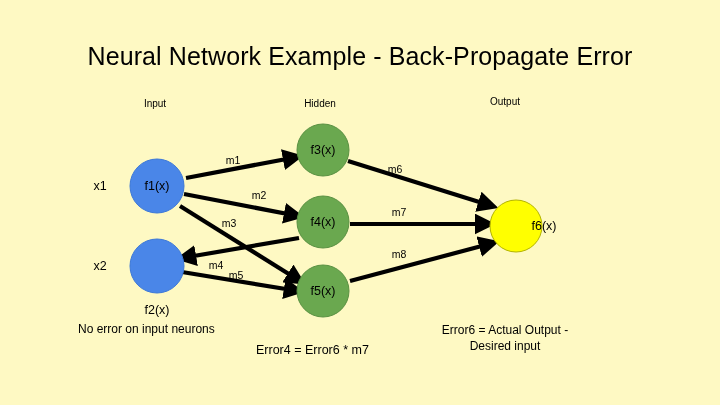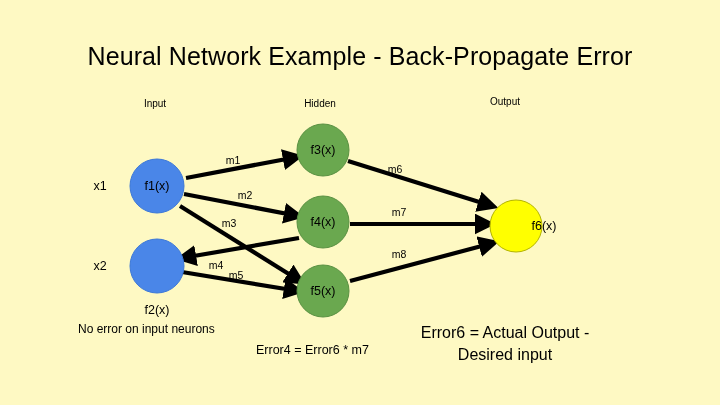--- a/index.html
+++ b/index.html
@@ -69,21 +69,21 @@
     pointer-events: none;
   }
   .note {
     position: absolute;
     font-size: 12px;
     color: #000000;
     white-space: nowrap;
   }
   .note-center {
     position: absolute;
-    font-size: 16px;
+    font-size: 12px;
     color: #000000;
     text-align: center;
     transform: translateX(-50%);
     line-height: 1.35;
   }
   .eq-block {
     position: absolute;
     font-size: 12.5px;
     color: #000000;
     line-height: 1.38;
@@ -138,21 +138,21 @@
       <div class="node-text" style="left: 157px; top: 186px;">f1(x)</div>
       <div class="node-text" style="left: 157px; top: 266px; margin-top: 44px;">f2(x)</div>
       <div class="node-text" style="left: 323px; top: 150px;">f3(x)</div>
       <div class="node-text" style="left: 323px; top: 222px;">f4(x)</div>
       <div class="node-text" style="left: 323px; top: 291px;">f5(x)</div>
       <div class="node-text" style="left: 544px; top: 226px;">f6(x)</div>
     </div>
 
   <div id="weight-labels">
       <div class="weight-label" style="left: 233px; top: 160px;">m1</div>
-      <div class="weight-label" style="left: 245px; top: 195px;">m2</div>
+      <div class="weight-label" style="left: 259px; top: 195px;">m2</div>
       <div class="weight-label" style="left: 229px; top: 223px;">m3</div>
       <div class="weight-label" style="left: 216px; top: 265px;">m4</div>
       <div class="weight-label" style="left: 236px; top: 275px;">m5</div>
       <div class="weight-label" style="left: 395px; top: 169px;">m6</div>
       <div class="weight-label" style="left: 399px; top: 212px;">m7</div>
       <div class="weight-label" style="left: 399px; top: 254px;">m8</div>
     </div>
 
   <div class="note" id="input-note" style="left: 78px; top: 322px;">No error on input neurons</div>
 

